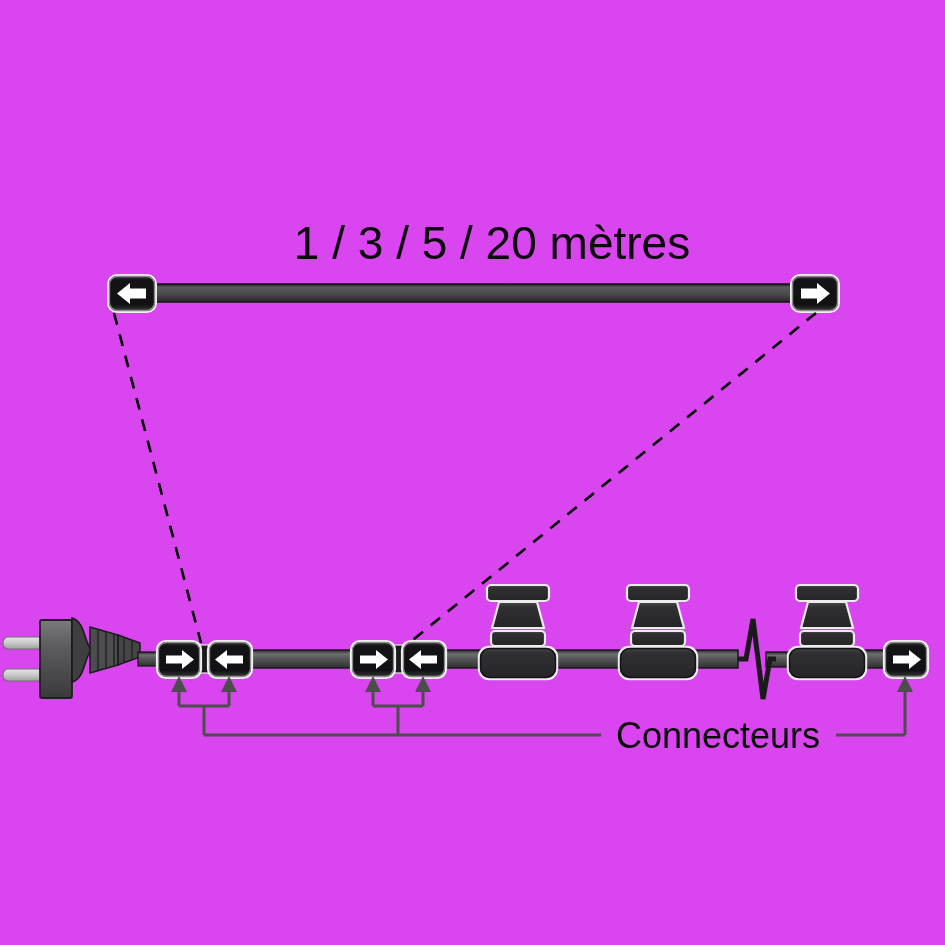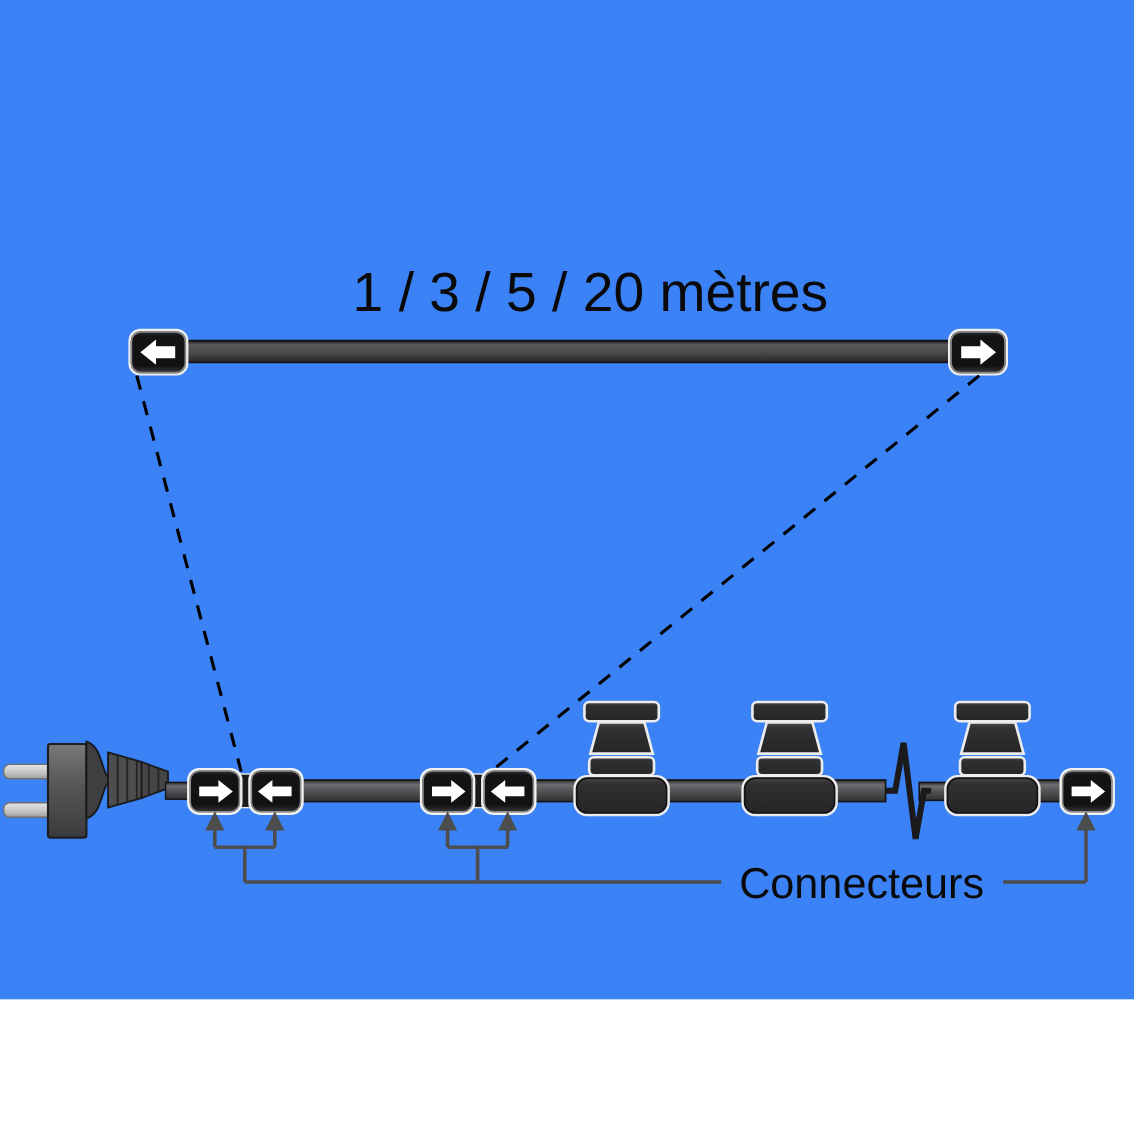--- a/index.html
+++ b/index.html
@@ -3,22 +3,22 @@
 <meta charset="utf-8">
 <style>
   html, body {
     margin: 0;
     padding: 0;
     background: #ffffff;
   }
   #stage {
     position: relative;
     width: 945px;
-    height: 833px;
-    background: #3b82f6;
+    height: 945px;
+    background: #d946ef;
     overflow: hidden;
     font-family: "Liberation Sans", sans-serif;
   }
   #diagram {
     position: absolute;
     left: 0;
     top: 0;
     width: 945px;
     height: 945px;
   }

